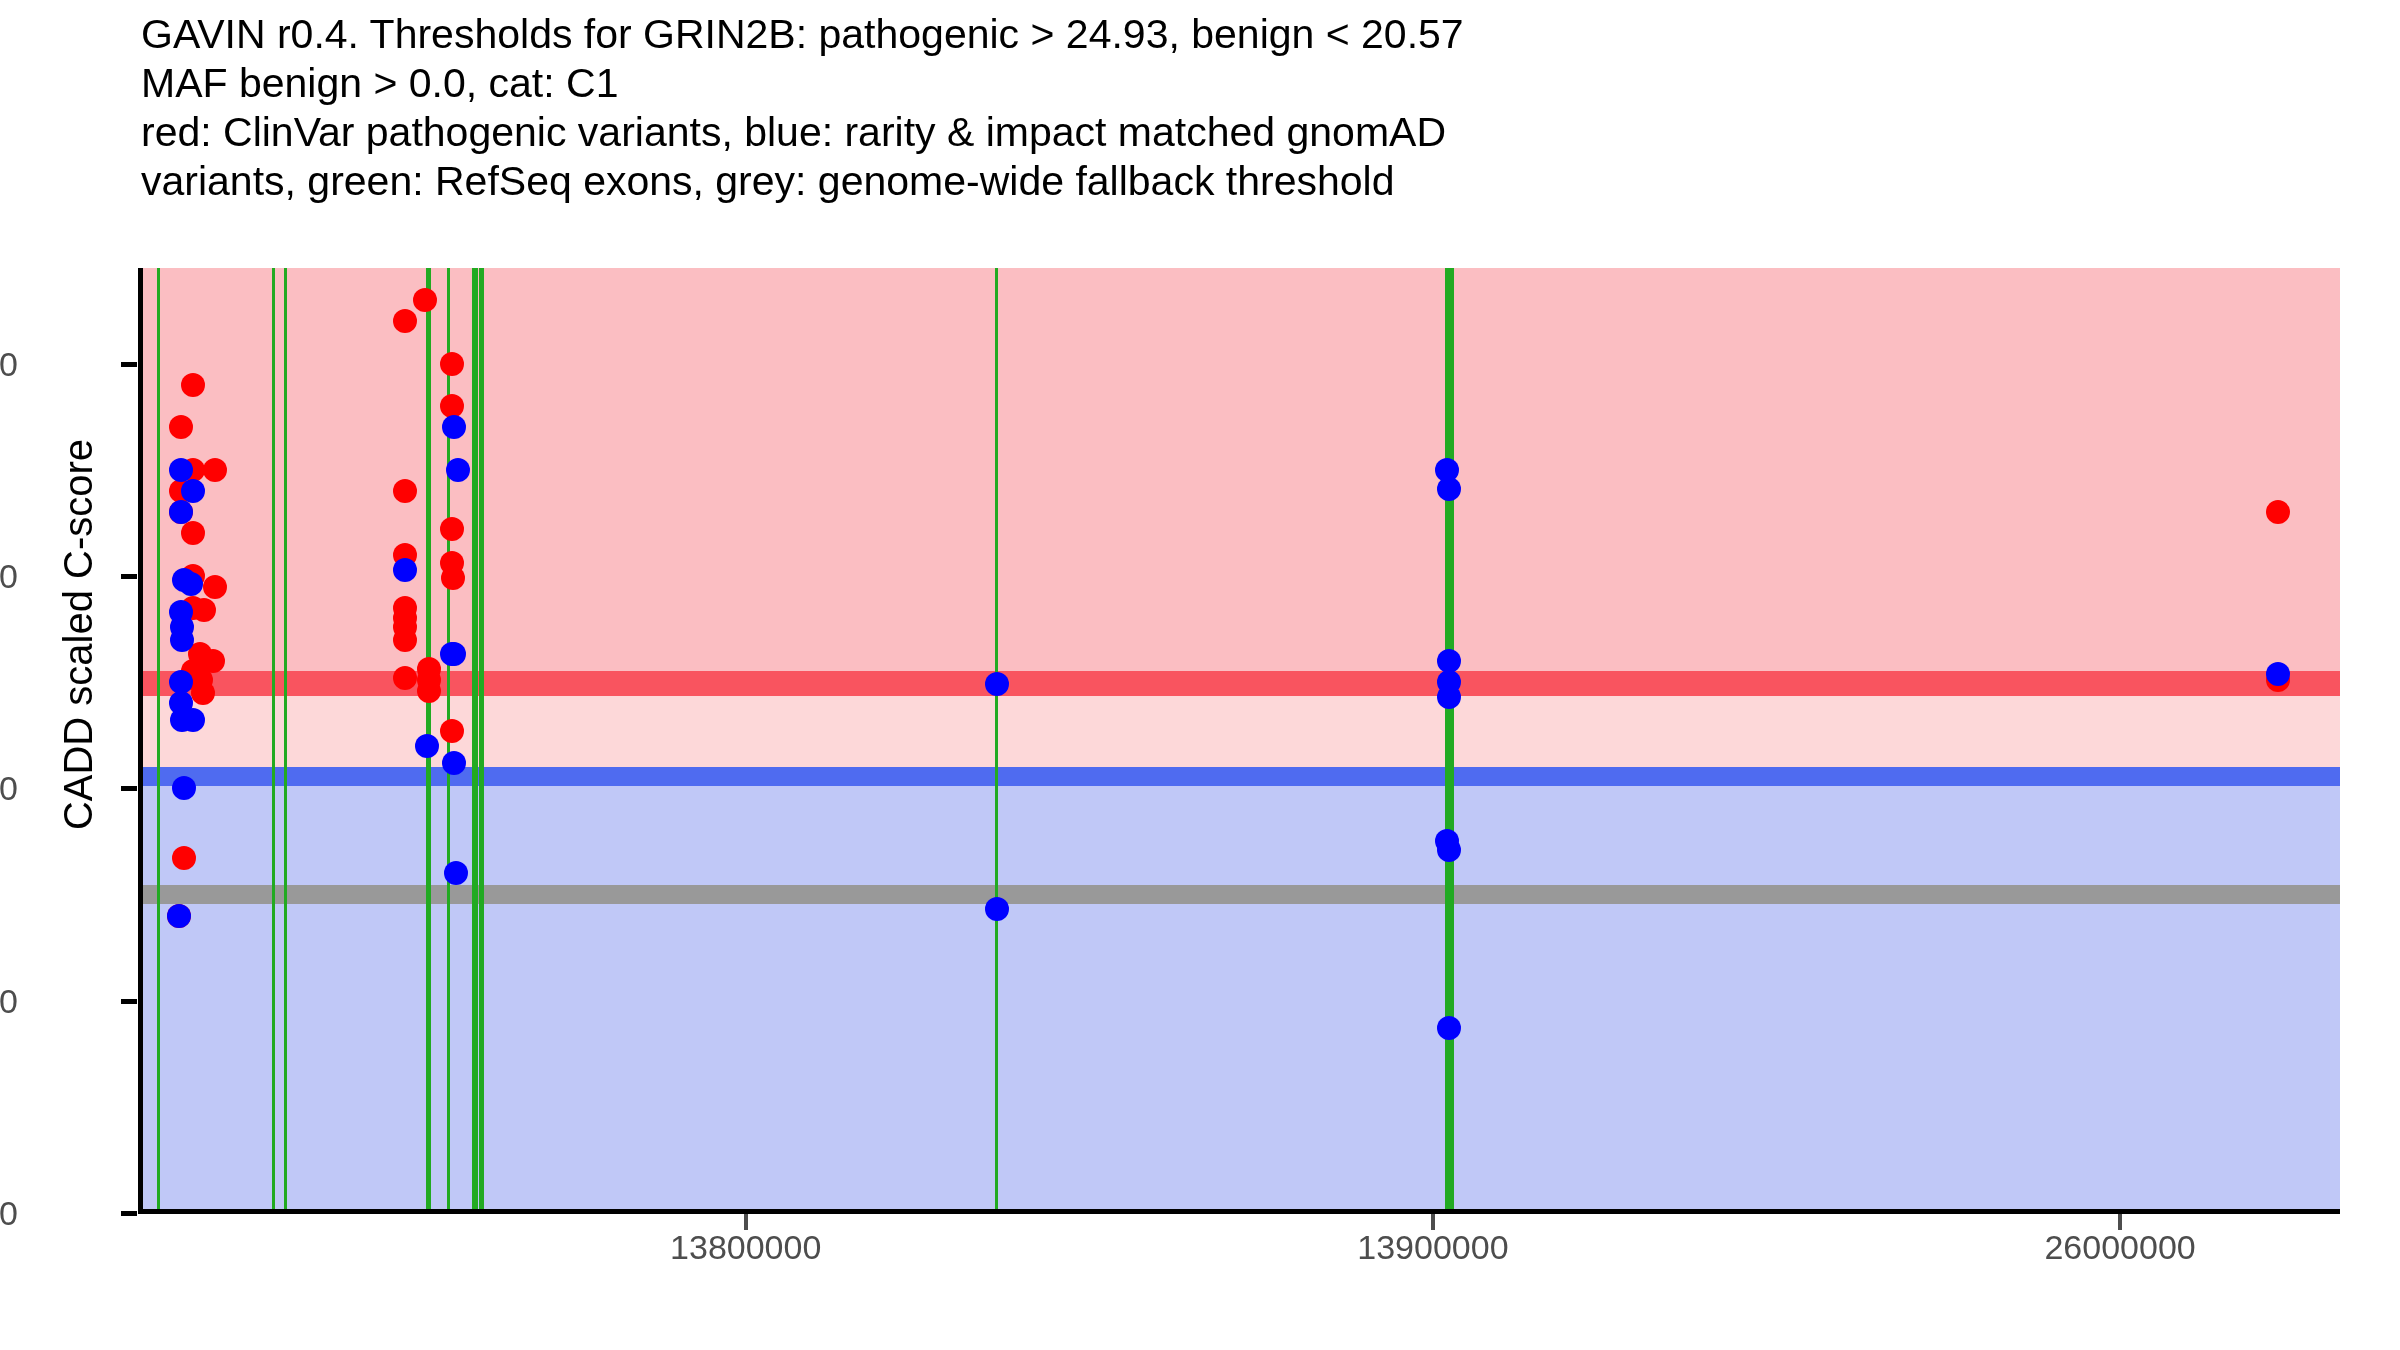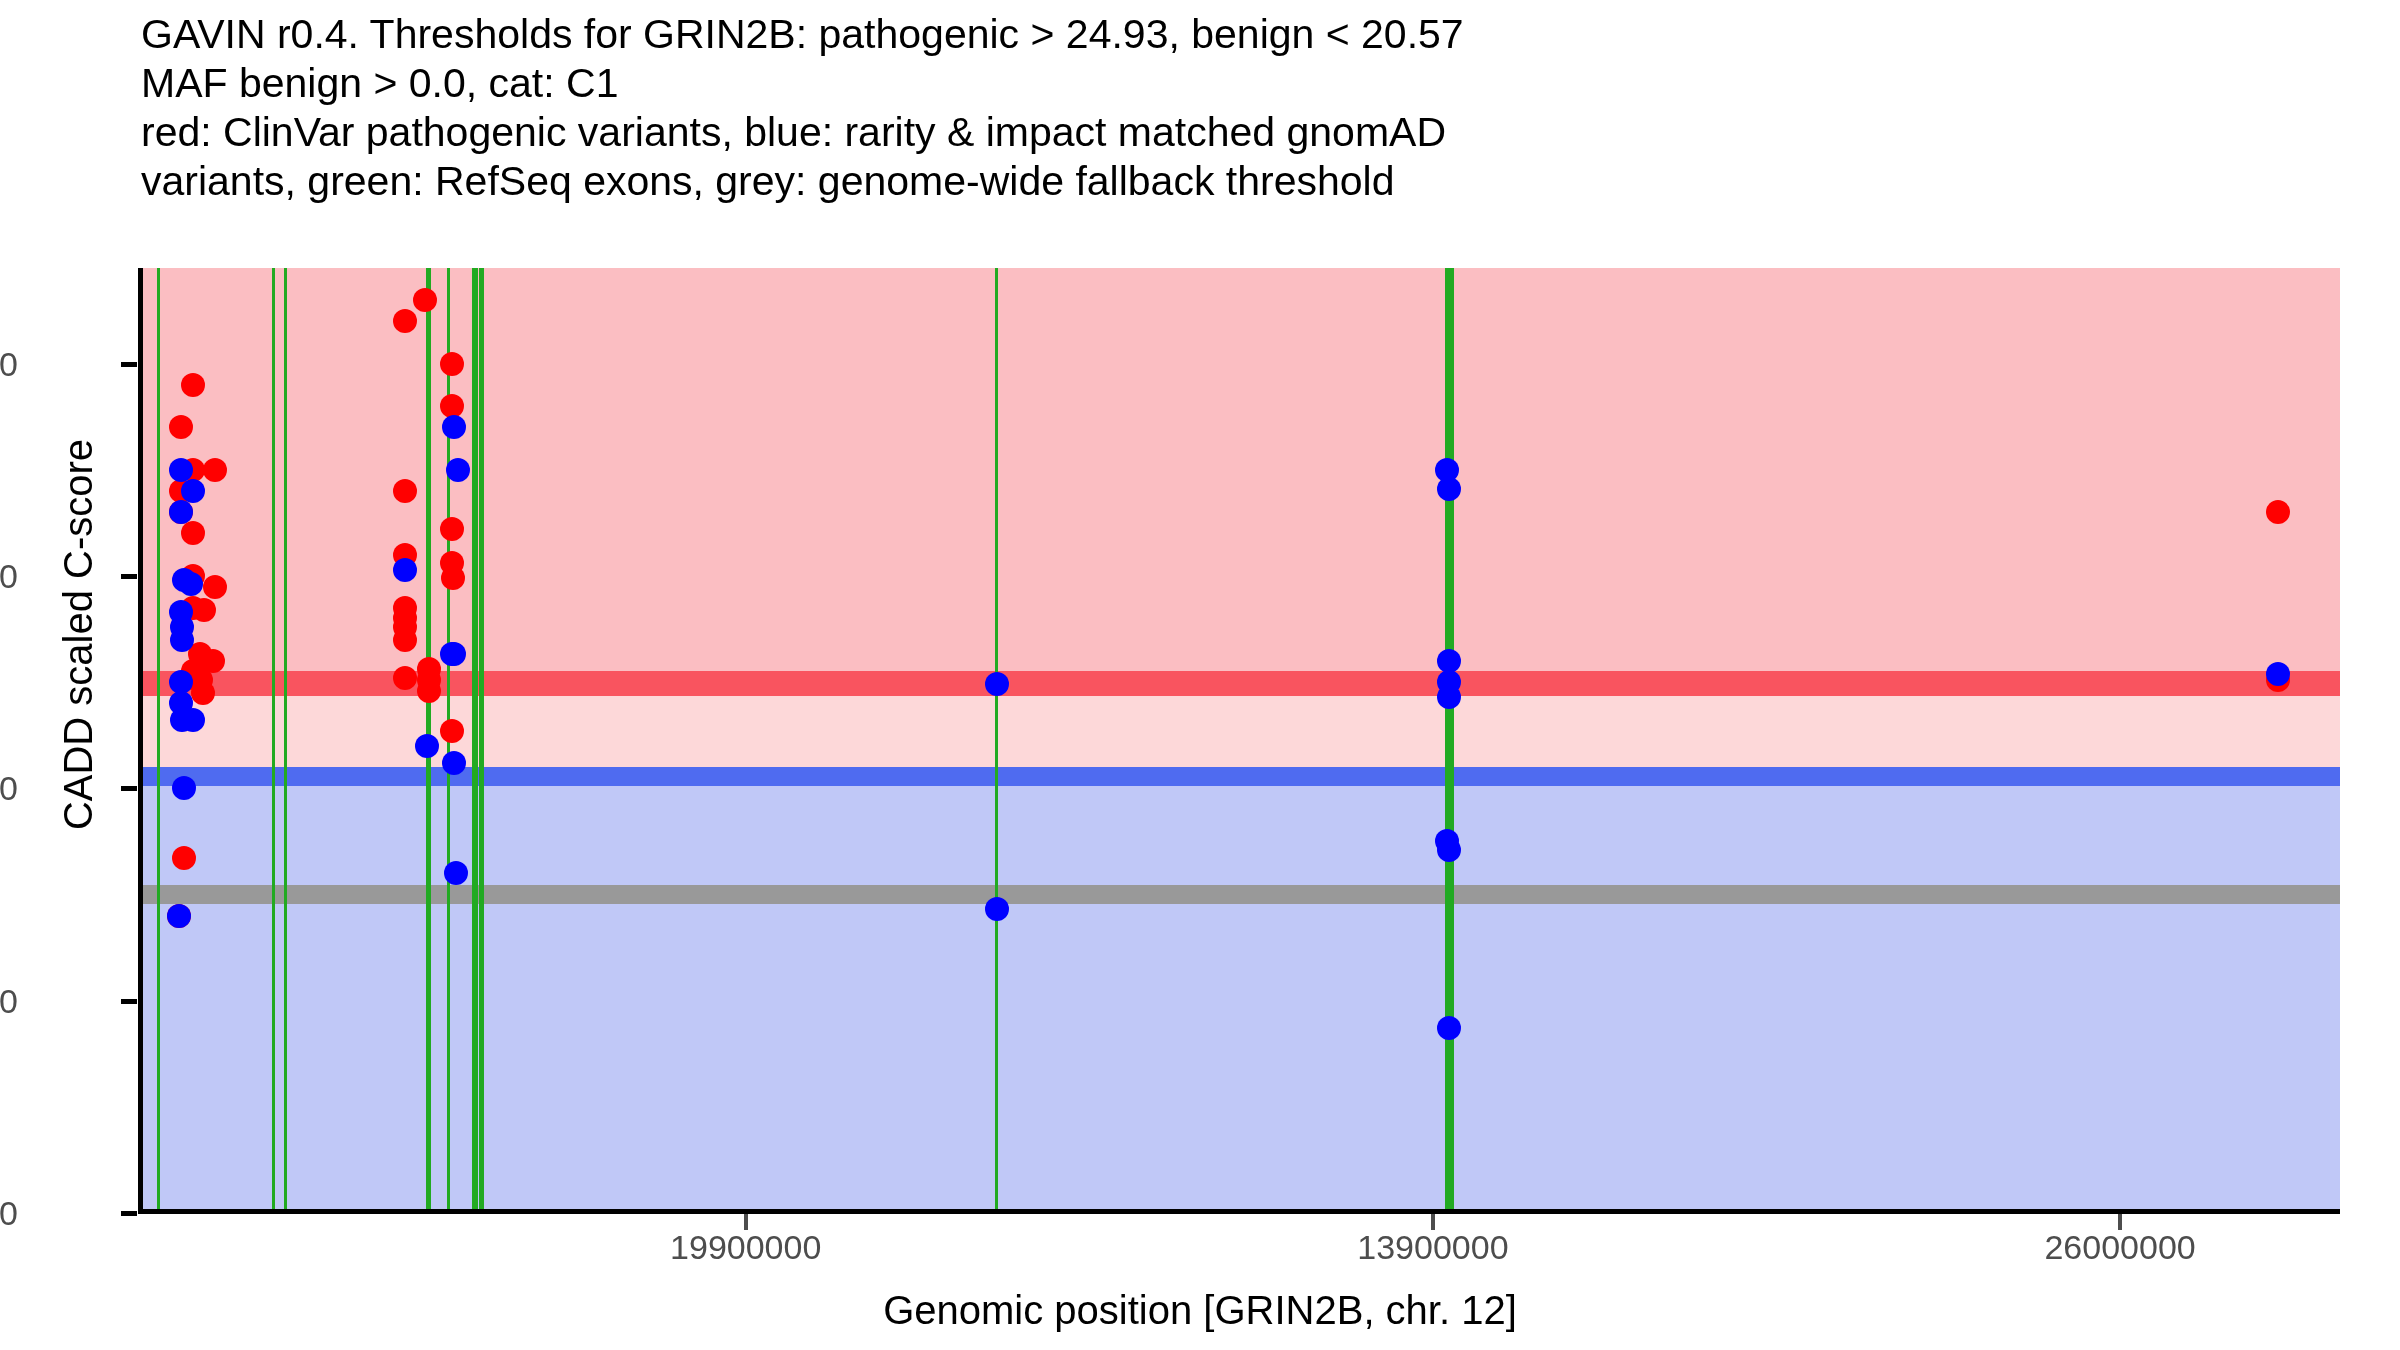--- a/index.html
+++ b/index.html
@@ -167,23 +167,22 @@
       <div class="ytick-label" style="top: 1213px;">0</div>
       <div class="ytick-mark" style="left: 121px; top: 998.64px;"></div>
       <div class="ytick-label" style="top: 1000.64px;">10</div>
       <div class="ytick-mark" style="left: 121px; top: 786.281px;"></div>
       <div class="ytick-label" style="top: 788.281px;">20</div>
       <div class="ytick-mark" style="left: 121px; top: 573.921px;"></div>
       <div class="ytick-label" style="top: 575.921px;">30</div>
       <div class="ytick-mark" style="left: 121px; top: 361.562px;"></div>
       <div class="ytick-label" style="top: 363.562px;">40</div>
       <div class="xtick-mark" style="left: 743.725px;"></div>
-      <div class="xtick-label" style="left: 745.725px;">19900000</div>
+      <div class="xtick-label" style="left: 745.725px;">13800000</div>
       <div class="xtick-mark" style="left: 1430.91px;"></div>
       <div class="xtick-label" style="left: 1432.91px;">13900000</div>
       <div class="xtick-mark" style="left: 2118.1px;"></div>
       <div class="xtick-label" style="left: 2120.1px;">26000000</div>
     </div>
 
   <div id="ylab">CADD scaled C-score</div>
-  <div id="xlab">Genomic position [GRIN2B, chr. 12]</div>
 
 </div>
 
 </body></html>

